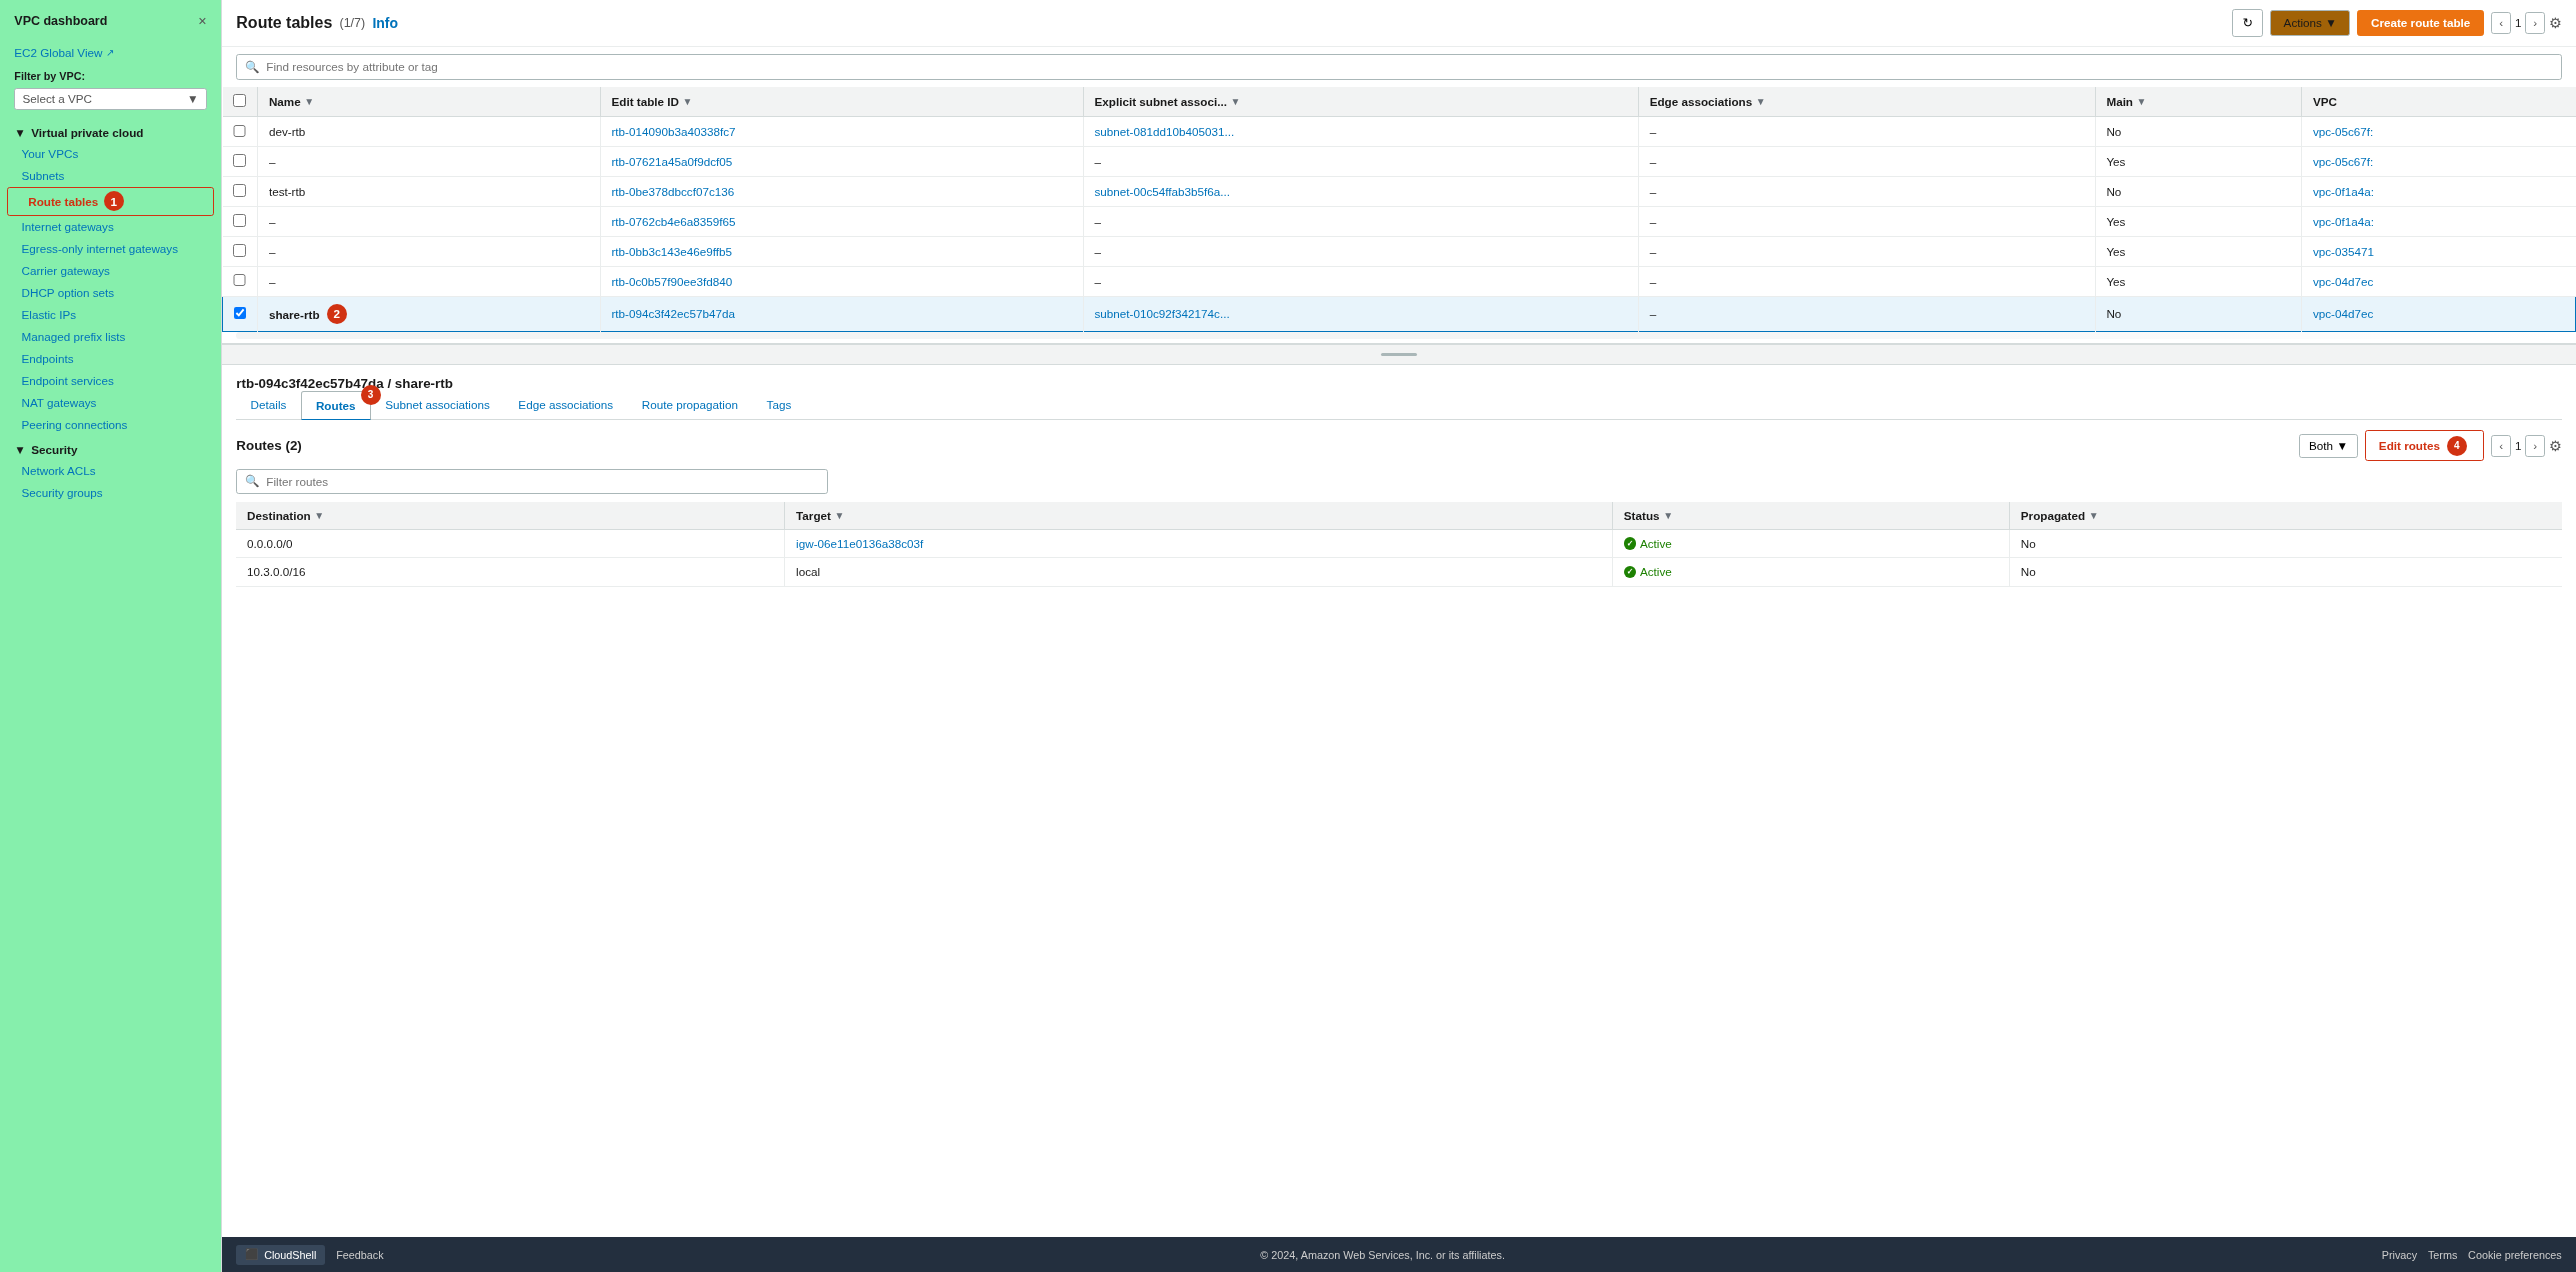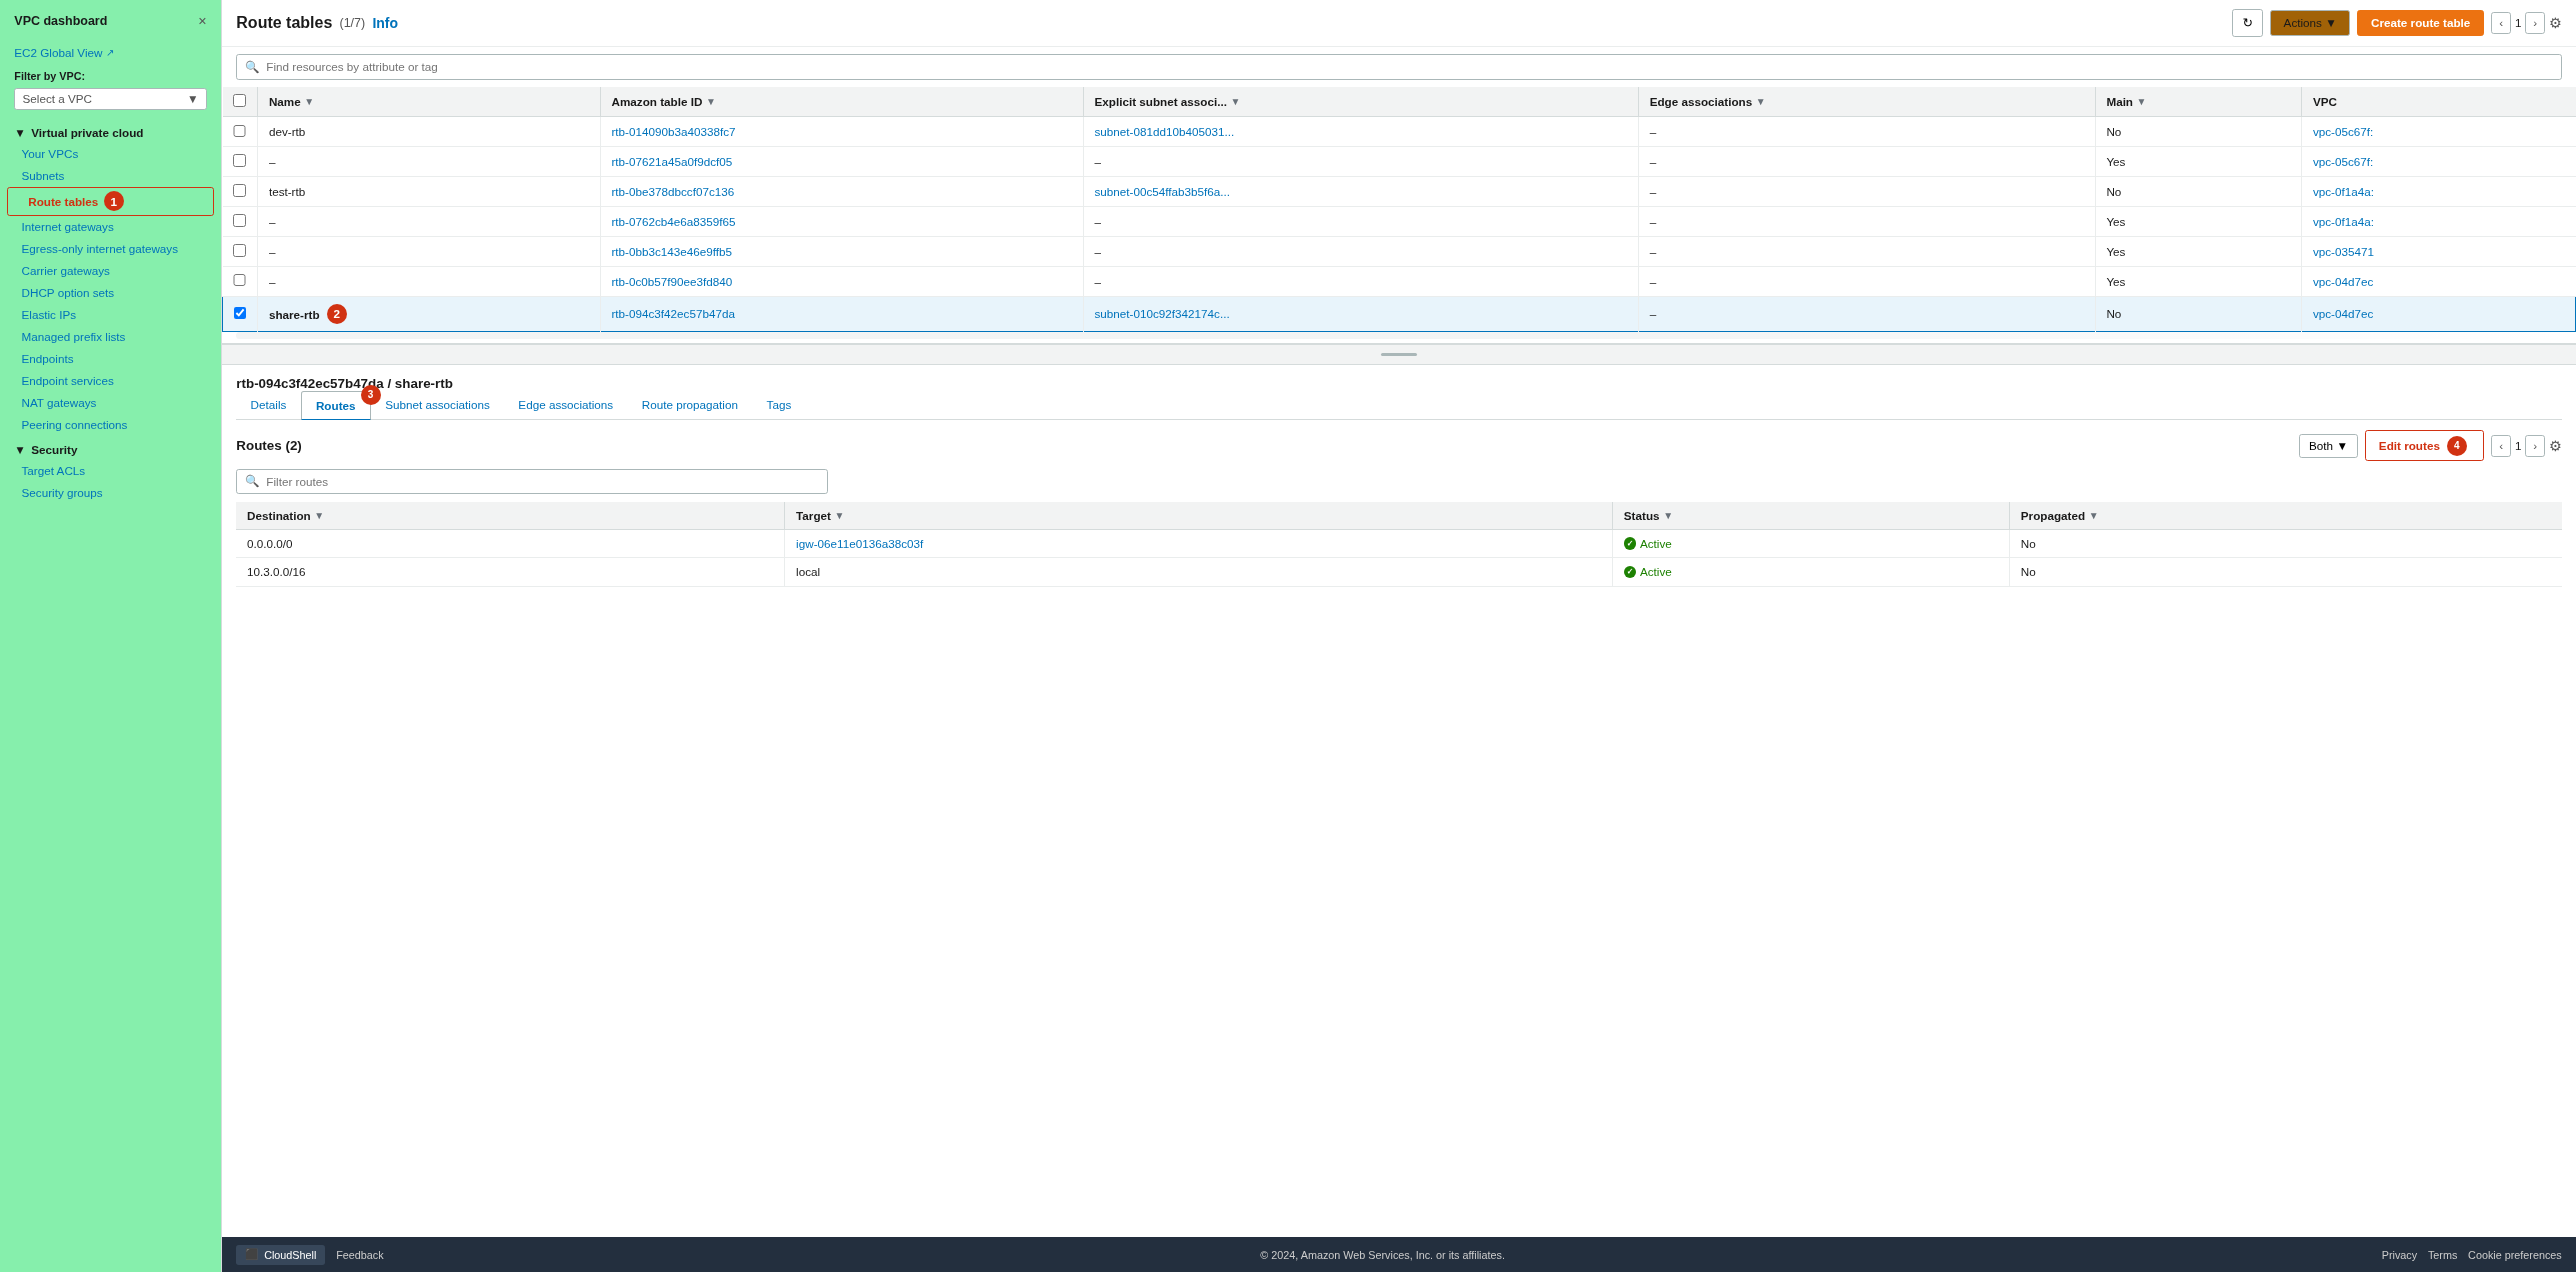--- a/index.html
+++ b/index.html
@@ -147,21 +147,21 @@
     <div class="sidebar-item">Managed prefix lists</div>
     <div class="sidebar-item">Endpoints</div>
     <div class="sidebar-item">Endpoint services</div>
     <div class="sidebar-item">NAT gateways</div>
     <div class="sidebar-item">Peering connections</div>
 
     <div class="sidebar-section-header">
       <span>▼</span>
       <span>Security</span>
     </div>
-    <div class="sidebar-item">Target ACLs</div>
+    <div class="sidebar-item">Network ACLs</div>
     <div class="sidebar-item">Security groups</div>
   </div>
 
   <div class="main-content">
 
     <div class="panel-top" style="display:flex;flex-direction:column;flex:0 0 auto;max-height:55%;">
       <div class="panel-header">
         <div class="panel-title">
           <span>Route tables</span>
           <span class="panel-title-count">(<span>1/7</span>)</span>
@@ -193,21 +193,21 @@
             <tr>
               <th class="check-col"><input type="checkbox" class="checkbox-header" style=""></th>
               <th>
                   <div class="th-inner">
                     <span>Name</span>
                     <span class="sort-icon">▼</span>
                   </div>
                 </th>
               <th>
                   <div class="th-inner">
-                    <span>Amazon table ID</span>
+                    <span>Edit table ID</span>
                     <span class="sort-icon">▼</span>
                   </div>
                 </th>
               <th>
                   <div class="th-inner">
                     <span>Explicit subnet associ...</span>
                     <span class="sort-icon">▼</span>
                   </div>
                 </th>
               <th>

